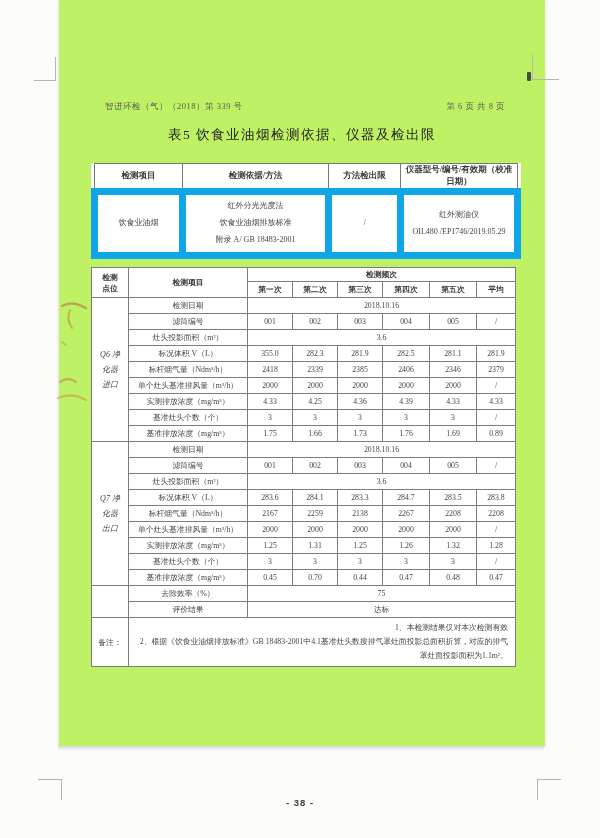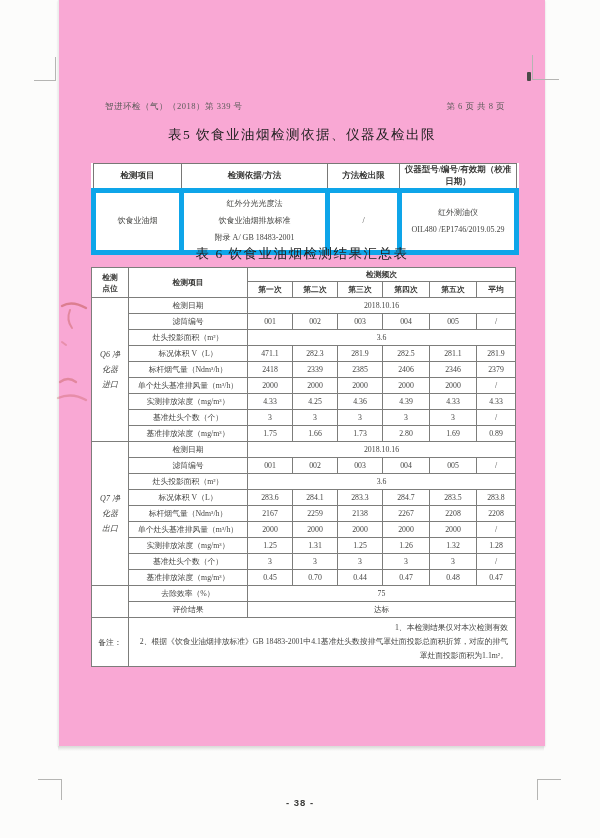--- a/index.html
+++ b/index.html
@@ -4,21 +4,21 @@
 <style>
   html,body{margin:0;padding:0;}
   body{
     width:600px;height:838px;position:relative;overflow:hidden;
     background:#fcfcfb;
     font-family:"Liberation Serif","DejaVu Serif",serif;
     color:#3f3f3f;
   }
   .paper{
     position:absolute;left:58px;top:0;width:486px;height:746px;
-    background:#f9a8d4;
+    background:#bef264;
     border-left:1px solid #ececec;
     box-shadow:0 1px 2px rgba(0,0,0,.14);
   }
   .paper-bottom-shadow{
     position:absolute;left:58px;top:746px;width:486px;height:5px;
     background:linear-gradient(#dcdcda,rgba(255,255,255,0));
   }
   
   .crop{position:absolute;background:#b5b5b3;}
   .crop.v{width:1px;}
@@ -38,21 +38,21 @@
   }
   .t5-title{top:126px;}
   .t6-title{top:245px;}
   table{border-collapse:collapse;table-layout:fixed;position:absolute;background:#fff;}
   .table5{top:163px;left:32px;width:423px;font-size:8px;border:1.5px solid #5e5e5c;}
   .table5 th{
     border:1px solid #787876;height:21px;font-weight:bold;font-size:8.5px;
     text-align:center;vertical-align:middle;color:#3a3a38;padding:0 2px;
   }
   .table5 td{
-    border:5px solid #0ea5e9;height:57px;text-align:center;vertical-align:middle;
+    border:7px solid #0ea5e9;height:57px;text-align:center;vertical-align:middle;
     line-height:2.1;padding:0 2px;color:#454543;
   }
   .table6{top:267px;left:32px;width:424px;font-size:7.8px;border:1.5px solid #5e5e5c;}
   .table6 th,.table6 td{
     border:1px solid #7d7d7b;text-align:center;vertical-align:middle;
     padding:1px 2px;height:13px;color:#454543;
   }
   .table6 th{font-weight:bold;color:#3a3a38;}
   .table6 th.freq{height:11px;}
   .table6 .pos{line-height:1.9;font-size:8px;font-style:italic;}
@@ -99,21 +99,20 @@
         <td class="pre">红外分光光度法
 饮食业油烟排放标准
 附录 A/ GB 18483-2001</td>
         <td>/</td>
         <td class="pre">红外测油仪
 OIL480 /EP1746/2019.05.29</td>
       </tr>
     </tbody>
   </table>
 
-  <div class="t-title t6-title">表 6 饮食业油烟检测结果汇总表</div>
 
   <table class="table6">
     <colgroup>
       <col style="width:37px">
         <col style="width:119px">
       <col style="width:45px">
         <col style="width:45px">
         <col style="width:45px">
       <col style="width:47px">
         <col style="width:47px">
@@ -151,21 +150,21 @@
           <td>004</td>
           <td>005</td>
           <td>/</td>
         </tr>
         <tr>
           <td>灶头投影面积（m²）</td>
           <td colspan="6">3.6</td>
         </tr>
         <tr>
           <td>标况体积 V（L）</td>
-          <td>471.1</td>
+          <td>355.0</td>
           <td>282.3</td>
           <td>281.9</td>
           <td>282.5</td>
           <td>281.1</td>
           <td>281.9</td>
         </tr>
         <tr>
           <td>标杆烟气量（Ndm³/h）</td>
           <td>2418</td>
           <td>2339</td>
@@ -199,21 +198,21 @@
           <td>3</td>
           <td>3</td>
           <td>3</td>
           <td>/</td>
         </tr>
         <tr>
           <td>基准排放浓度（mg/m³）</td>
           <td>1.75</td>
           <td>1.66</td>
           <td>1.73</td>
-          <td>2.80</td>
+          <td>1.76</td>
           <td>1.69</td>
           <td>0.89</td>
         </tr>
       </tbody>
     <tbody>
         <tr>
           <td rowspan="9" class="pos pre">Q7 净
 化器
 出口</td>
           <td>检测日期</td>

